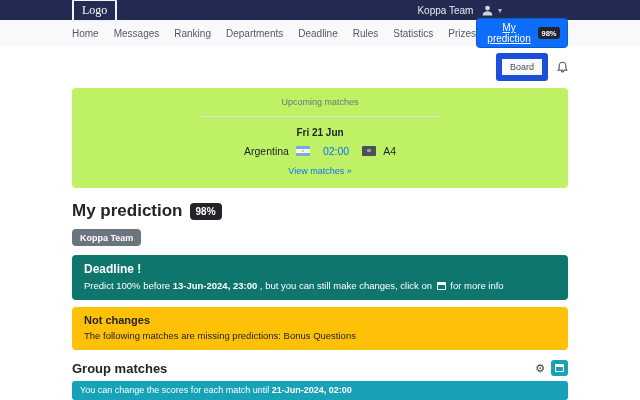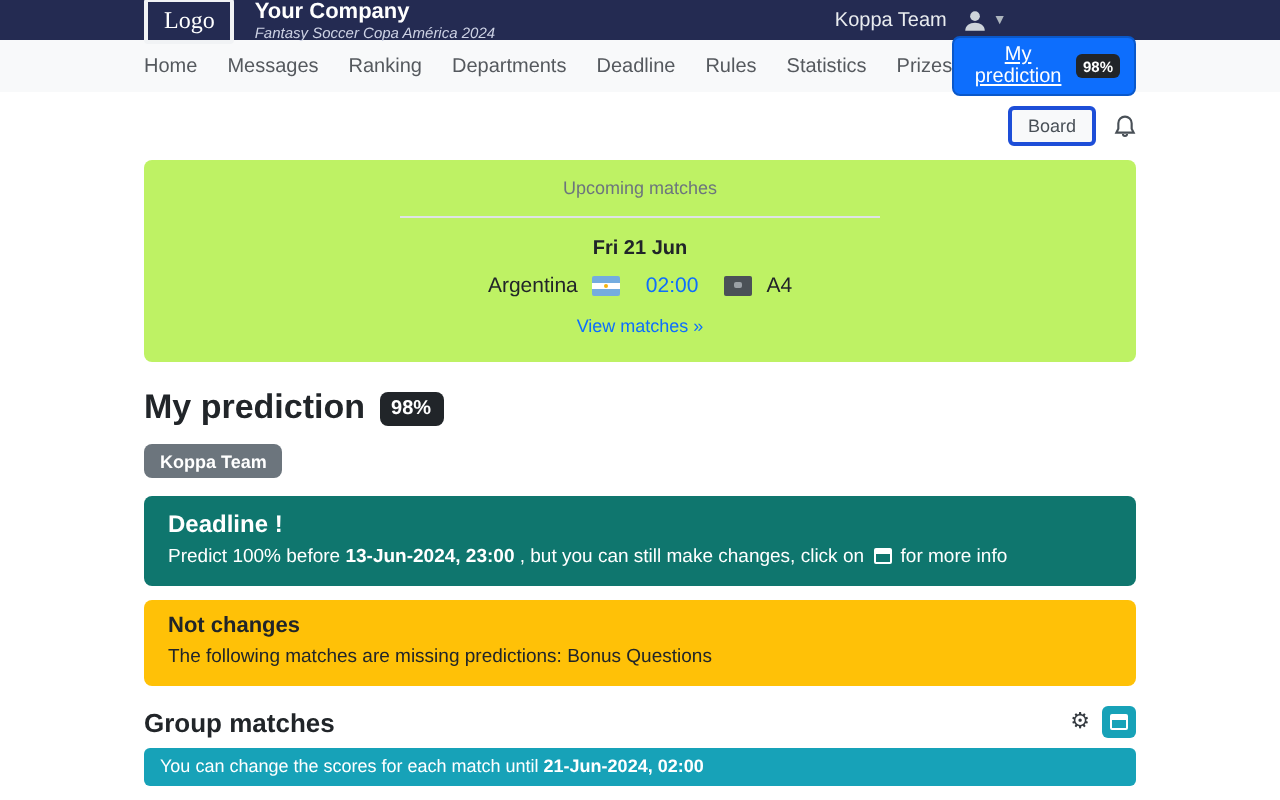--- a/index.html
+++ b/index.html
@@ -27,21 +27,21 @@
   .myPred-btn { margin-left:auto; background:#0d6efd; border:1px solid #0a58ca; border-radius:4px;
                 padding:3px 7px; display:flex; align-items:center; gap:4px; cursor:pointer; }
   .myPred-label { color:#fff; font-size:10px; text-decoration:underline; }
   .badge-dark { background:#212529; color:#fff; font-size:7.5px; font-weight:bold;
                 border-radius:3px; padding:1.5px 3.5px; }
 
   .container { width:496px; margin:0 auto; }
 
   
   .board-row { display:flex; justify-content:flex-end; align-items:center; gap:9px; margin:7px 0 7px; }
-  .board-btn { background:#f8f9fa; border:2px solid #1d4ed8; border-radius:3px; font-size:9px;
+  .board-btn { background:#f8f9fa; border:6px solid #1d4ed8; border-radius:3px; font-size:9px;
                color:#495057; padding:3px 8px; cursor:pointer; }
   .bell { cursor:pointer; display:flex; }
 
   
   .upcoming { background:#bef264; border-radius:4px; padding:9px 0 10px; text-align:center; }
   .upcoming-title { font-size:9px; color:#6c757d; }
   .upcoming-divider { border:none; border-top:1px solid #dfe3e6; width:240px; margin:9px auto 10px; }
   .upcoming-date { font-size:10px; font-weight:bold; margin-bottom:7px; }
   .upcoming-match { display:flex; justify-content:center; align-items:center; gap:7px; font-size:10.5px; }
   .time-link { color:#0d6efd; text-decoration:none; margin:0 6px; cursor:pointer; }
@@ -85,24 +85,20 @@
   .group-notice { margin-top:5px; background:#17a2b8; color:#fff; border-radius:3px;
                   font-size:9px; padding:4px 8px 5px; }
 
   svg { display:block; }
 </style>
 </head>
 <body>
 
 <header class="app-header">
   <div class="logo-box">Logo</div>
-  <div class="brand">
-    <div class="brand-name">Your Company</div>
-    <div class="brand-tag">Fantasy Soccer Copa América 2024</div>
-  </div>
   <div class="header-right">
     <span class="team-name">Koppa Team</span>
     <span class="user-menu">
       <span>
         <svg width="13" height="13" viewBox="0 0 16 16" fill="#ced4da">
           <circle cx="8" cy="5" r="3"></circle>
             <path d="M2 14c0-3.3 2.7-5 6-5s6 1.7 6 5z"></path>
         </svg>
       </span>
       <span class="caret">▼</span>

